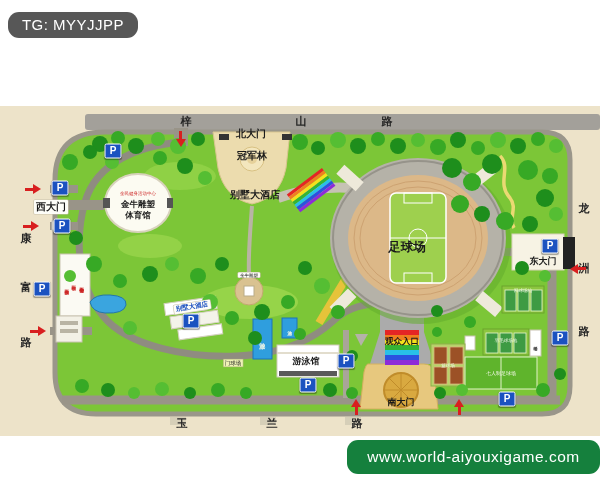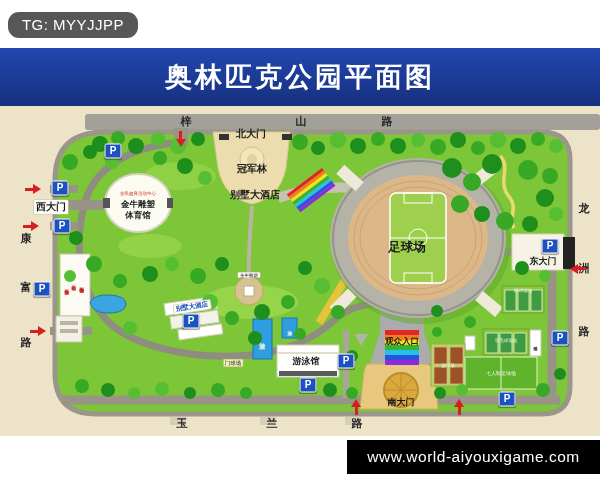--- a/index.html
+++ b/index.html
@@ -35,33 +35,30 @@
           font-weight:bold;font-size:10px;line-height:11px;text-align:center;
           box-shadow:0 1px 1px rgba(0,0,0,.35);z-index:6;}
   .arrow{position:absolute;width:16px;height:10px;z-index:6;}
   .arrow::before{content:"";position:absolute;left:0;top:3.5px;width:8px;height:3px;background:#d81f1f;}
   .arrow::after{content:"";position:absolute;left:8px;top:0;width:0;height:0;
                 border-left:8px solid #d81f1f;border-top:5px solid transparent;border-bottom:5px solid transparent;}
   .ar-r{transform:translate(-50%,-50%);}
   .ar-l{transform:translate(-50%,-50%) rotate(180deg);}
   .ar-u{transform:translate(-50%,-50%) rotate(-90deg);}
   .ar-d{transform:translate(-50%,-50%) rotate(90deg);}
-  .site-watermark{position:absolute;left:347px;top:440px;width:253px;height:34px;background:#000000;
-                  color:#fff;font-size:15.5px;line-height:34px;text-align:center;letter-spacing:.5px;}
+  .site-watermark{position:absolute;left:347px;top:440px;width:253px;height:34px;background:#15803d;
+                  color:#fff;font-size:15.5px;line-height:34px;text-align:center;letter-spacing:.5px;border-radius:11px;}
 </style>
 </head>
 <body>
 
 <div class="screen">
 
   <div class="tg-badge">TG: MYYJJPP</div>
 
-  <div class="title-bar">
-    <h1>奥林匹克公园平面图</h1>
-  </div>
 
   <div class="map">
 
     <svg width="600" height="330" viewBox="0 0 600 330">
 
       <rect width="600" height="330" fill="#ede3c9"></rect>
       <rect x="85" y="8" width="515" height="16" rx="3" fill="#a3a09a"></rect>
       <rect x="170" y="311" width="16" height="8" fill="#d6cfb8"></rect>
       <rect x="260" y="311" width="16" height="8" fill="#d6cfb8"></rect>
       <rect x="345" y="311" width="16" height="8" fill="#d6cfb8"></rect>
@@ -276,21 +273,21 @@
     <span class="road-char" style="left:584px;top:225px">路</span>
     <span class="road-char" style="left:182px;top:317px">玉</span>
     <span class="road-char" style="left:272px;top:317px">兰</span>
     <span class="road-char" style="left:357px;top:317px">路</span>
 
     <span class="lbl b10" style="left:251px;top:28px">北大门</span>
     <span class="lbl b10 chip" style="left:51px;top:101px">西大门</span>
     <span class="lbl b9" style="left:543px;top:155px">东大门</span>
     <span class="lbl b9" style="left:401px;top:296px">南大门</span>
 
-    <span class="lbl b10" style="left:252px;top:63px">冠军林</span>
+    <span class="lbl b10" style="left:252px;top:50px">冠军林</span>
     <span class="lbl b10" style="left:255px;top:89px">别墅大酒店</span>
     <span class="lbl f45 red-txt" style="left:138px;top:87px">全民健身活动中心</span>
     <span class="lbl b85" style="left:138px;top:99px">金牛雕塑</span>
     <span class="lbl b85" style="left:138px;top:110px">体育馆</span>
     <span class="lbl b12" style="left:407px;top:141px">足球场</span>
     <span class="lbl b85" style="left:402px;top:236px">观众入口</span>
     <span class="lbl b9" style="left:306px;top:255px">游泳馆</span>
     <span class="lbl vert white-txt" style="left:262px;top:232px;font-size:6px">游泳池</span>
     <span class="lbl vert white-txt f45" style="left:289px;top:221px">游泳池</span>
     <span class="lbl f55 chip-y" style="left:233px;top:257px">门球场</span>

